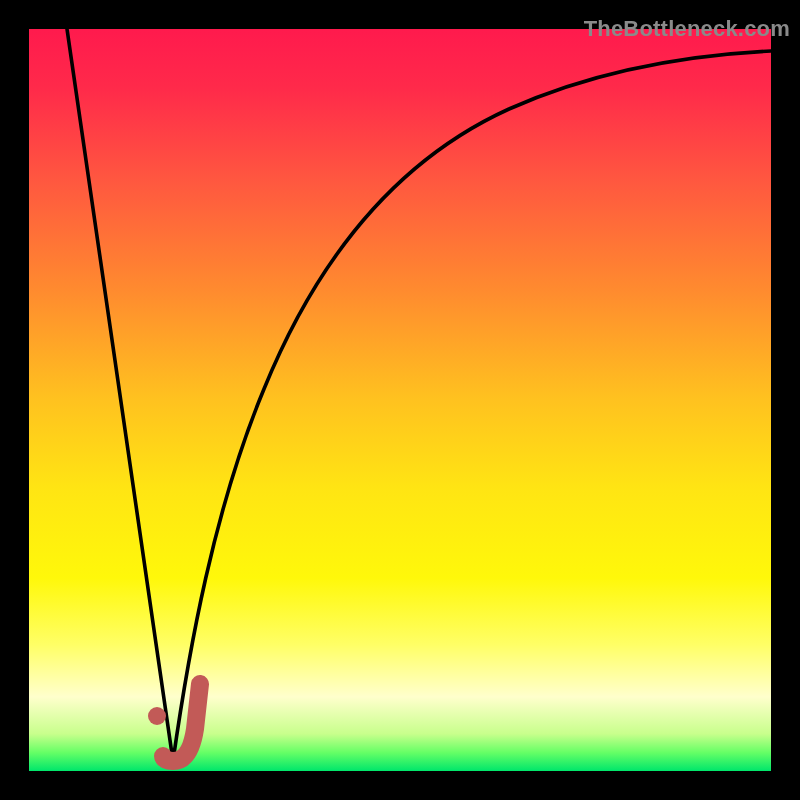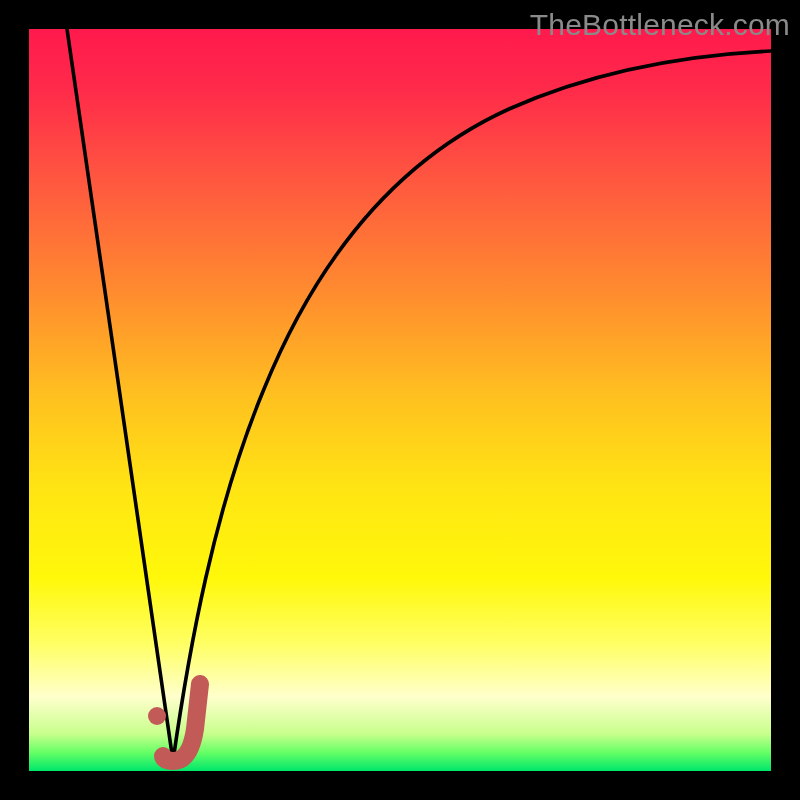--- a/index.html
+++ b/index.html
@@ -25,25 +25,25 @@
     width: 742px;
     height: 742px;
     overflow: hidden;
   }
   .gradient {
     position: absolute;
     inset: 0;
   }
   .watermark {
     position: absolute;
-    top: 8px;
+    top: 16px;
     right: 10px;
     font-family: Arial, Helvetica, sans-serif;
-    font-size: 30px;
-    font-weight: 400;
+    font-size: 22px;
+    font-weight: 700;
     color: #8a8a8a;
     letter-spacing: 0.2px;
   }
   svg.curves {
     position: absolute;
     inset: 0;
   }
 </style>
 </head>
 <body>

